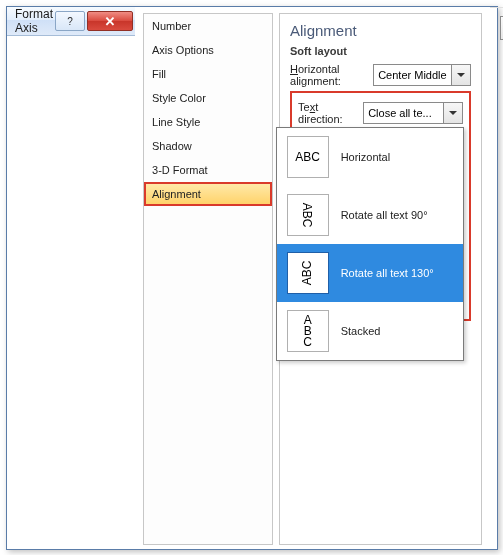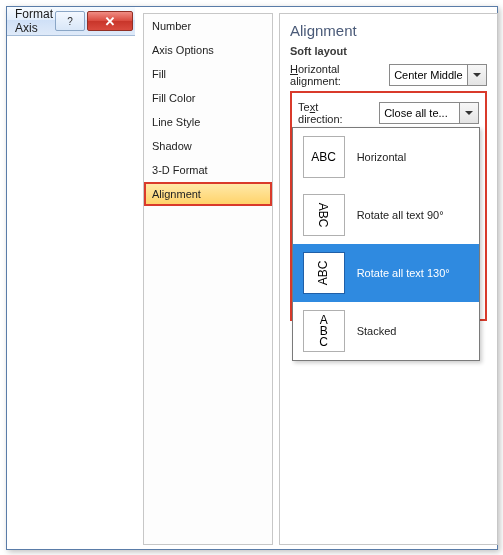--- a/index.html
+++ b/index.html
@@ -87,21 +87,21 @@
 }
 .subheading {
   font-weight: bold;
   color: #3a3a3a;
   margin: 4px 0 6px 0;
 }
 .row {
   display: flex;
   align-items: center;
   margin: 4px 0;
-  gap: 22px;
+  gap: 6px;
 }
 .lbl { color: #222; }
 .lbl.disabled { color: #9a9a9a; }
 .combo {
   height: 20px;
   border: 1px solid #8a8a8a;
   display: flex;
   align-items: center;
   background: #fff;
 }
@@ -171,21 +171,21 @@
     <div class="title">Format Axis</div>
     <div class="winbtn">?</div>
     <div class="winbtn close">✕</div>
   </div>
 
   <div class="body">
     <div class="sidebar">
       <div class="item">Number</div>
       <div class="item">Axis Options</div>
       <div class="item">Fill</div>
-      <div class="item">Fill Color</div>
+      <div class="item">Style Color</div>
       <div class="item">Line Style</div>
       <div class="item">Shadow</div>
       <div class="item">3-D Format</div>
       <div class="item selected">Alignment</div>
     </div>
 
     <div class="main">
       <div class="heading">Alignment</div>
       <div class="subheading">Soft layout</div>
 

